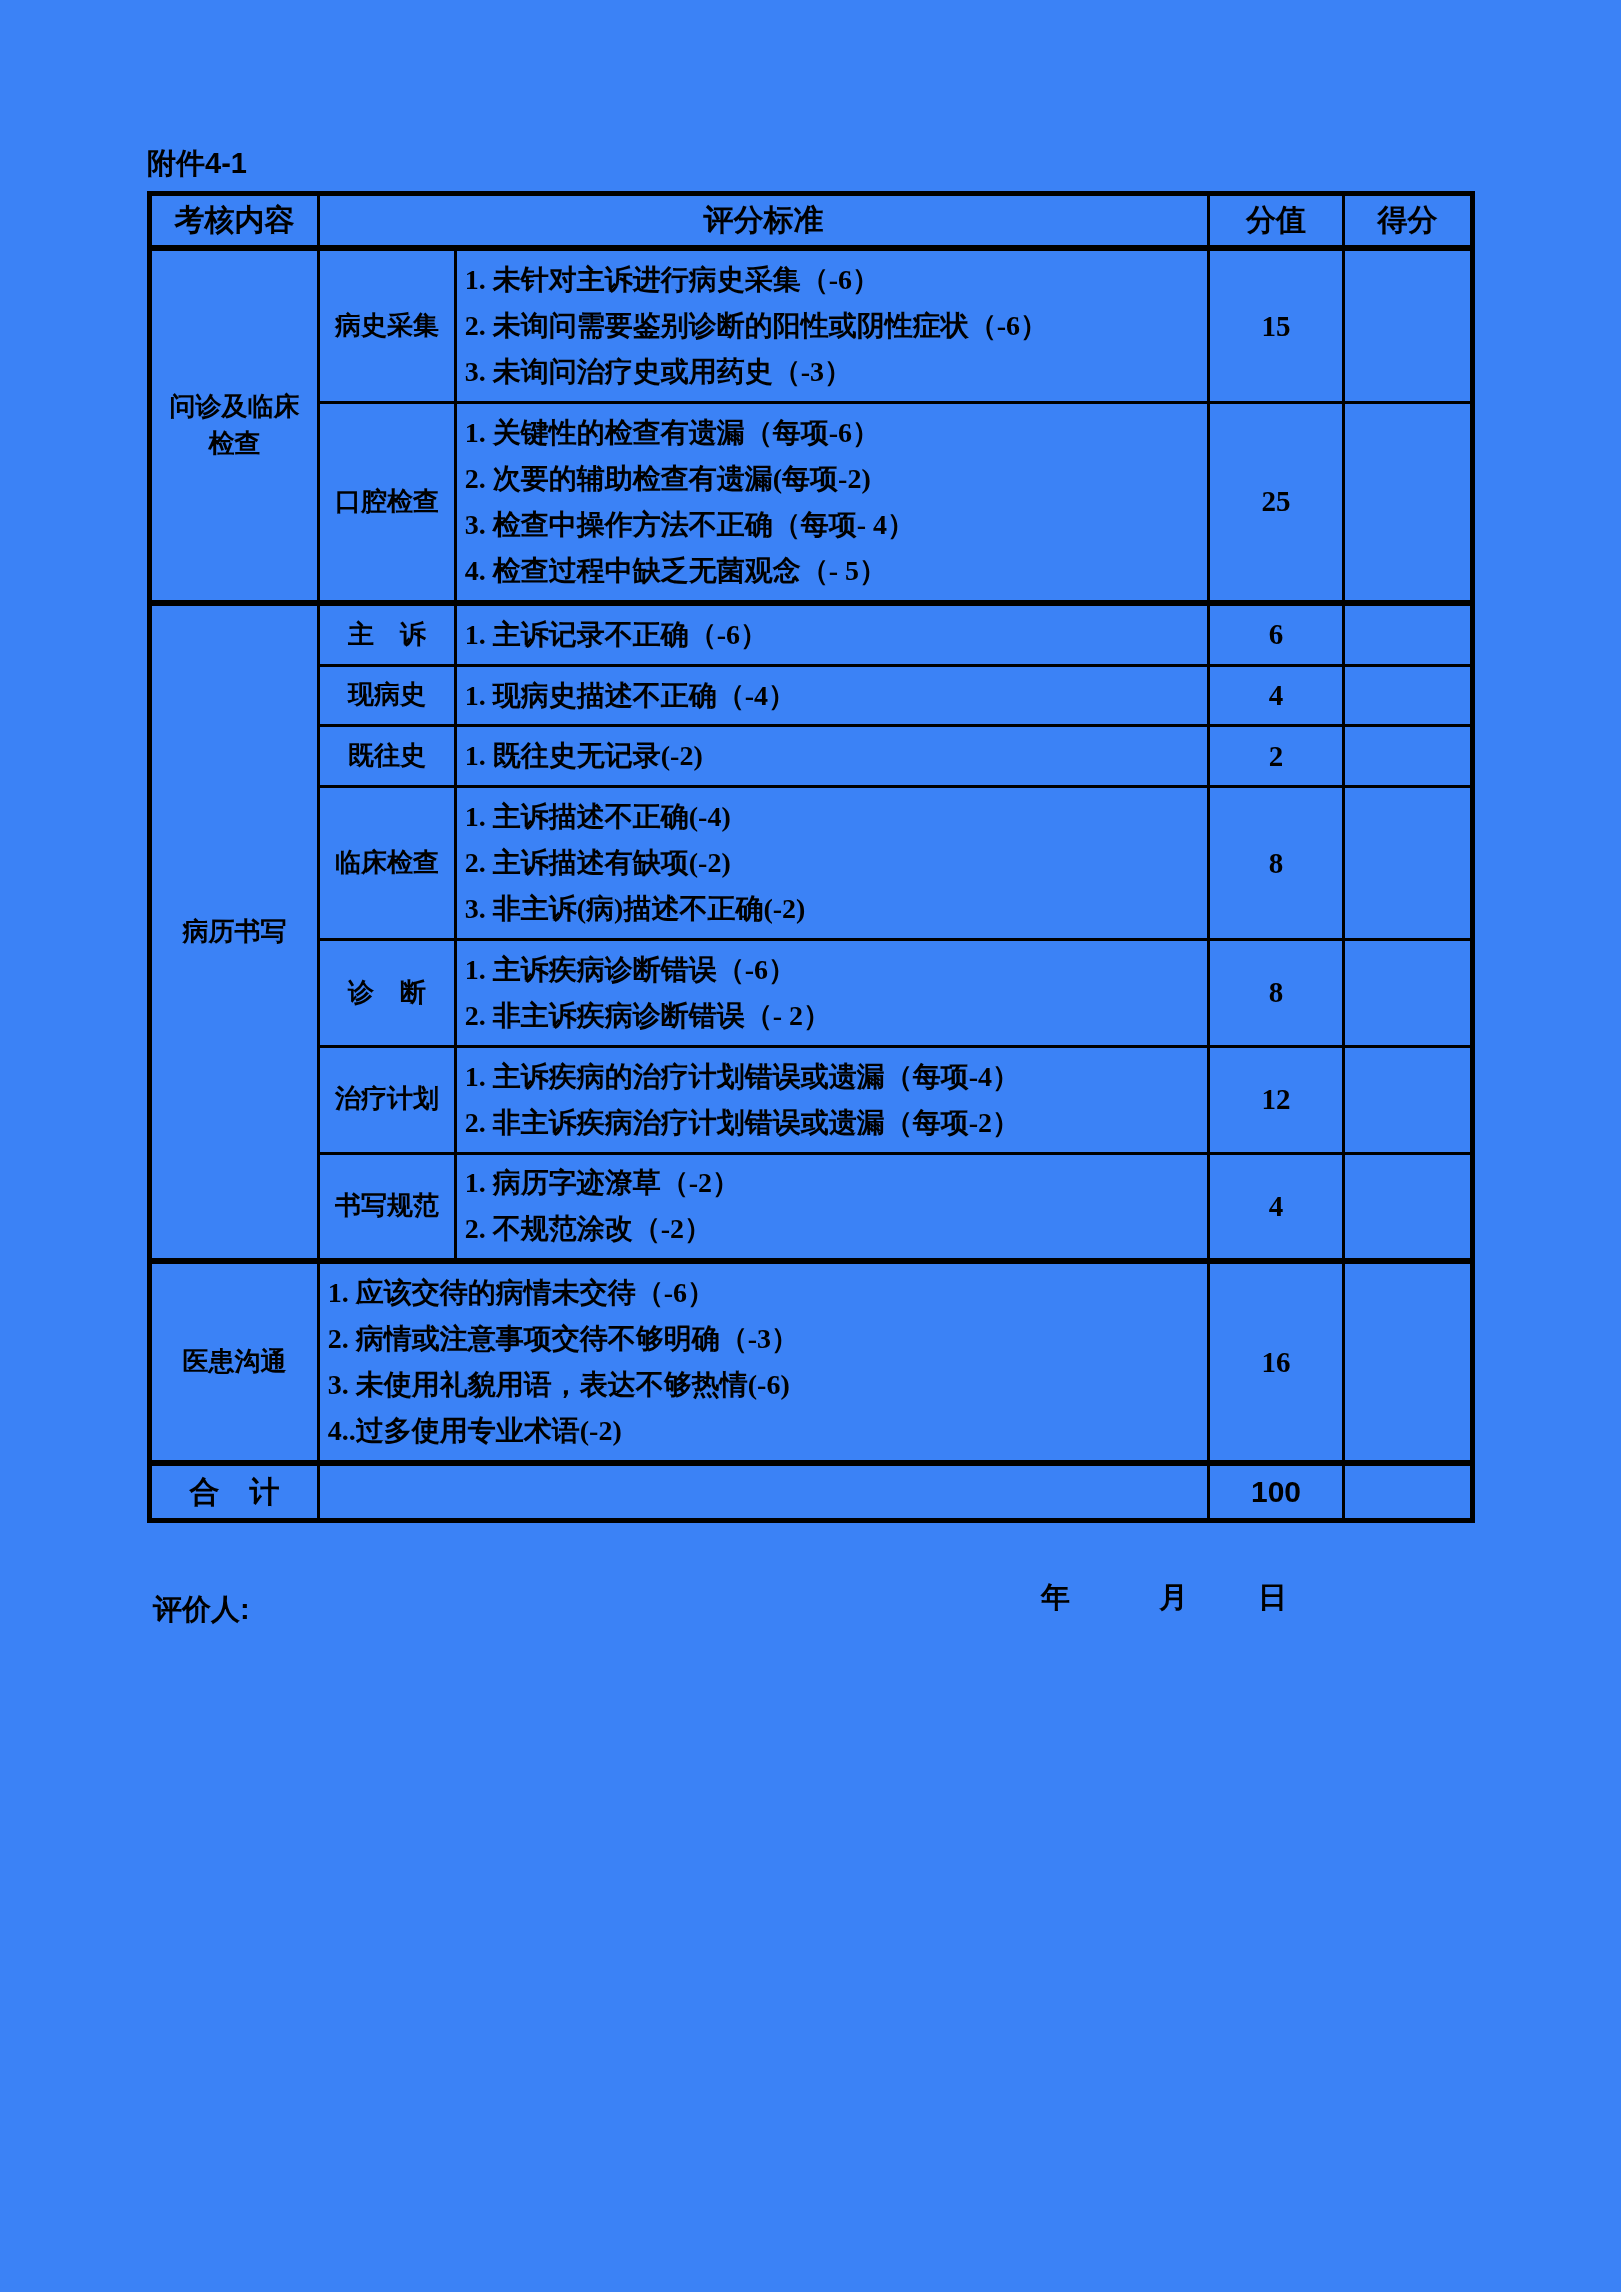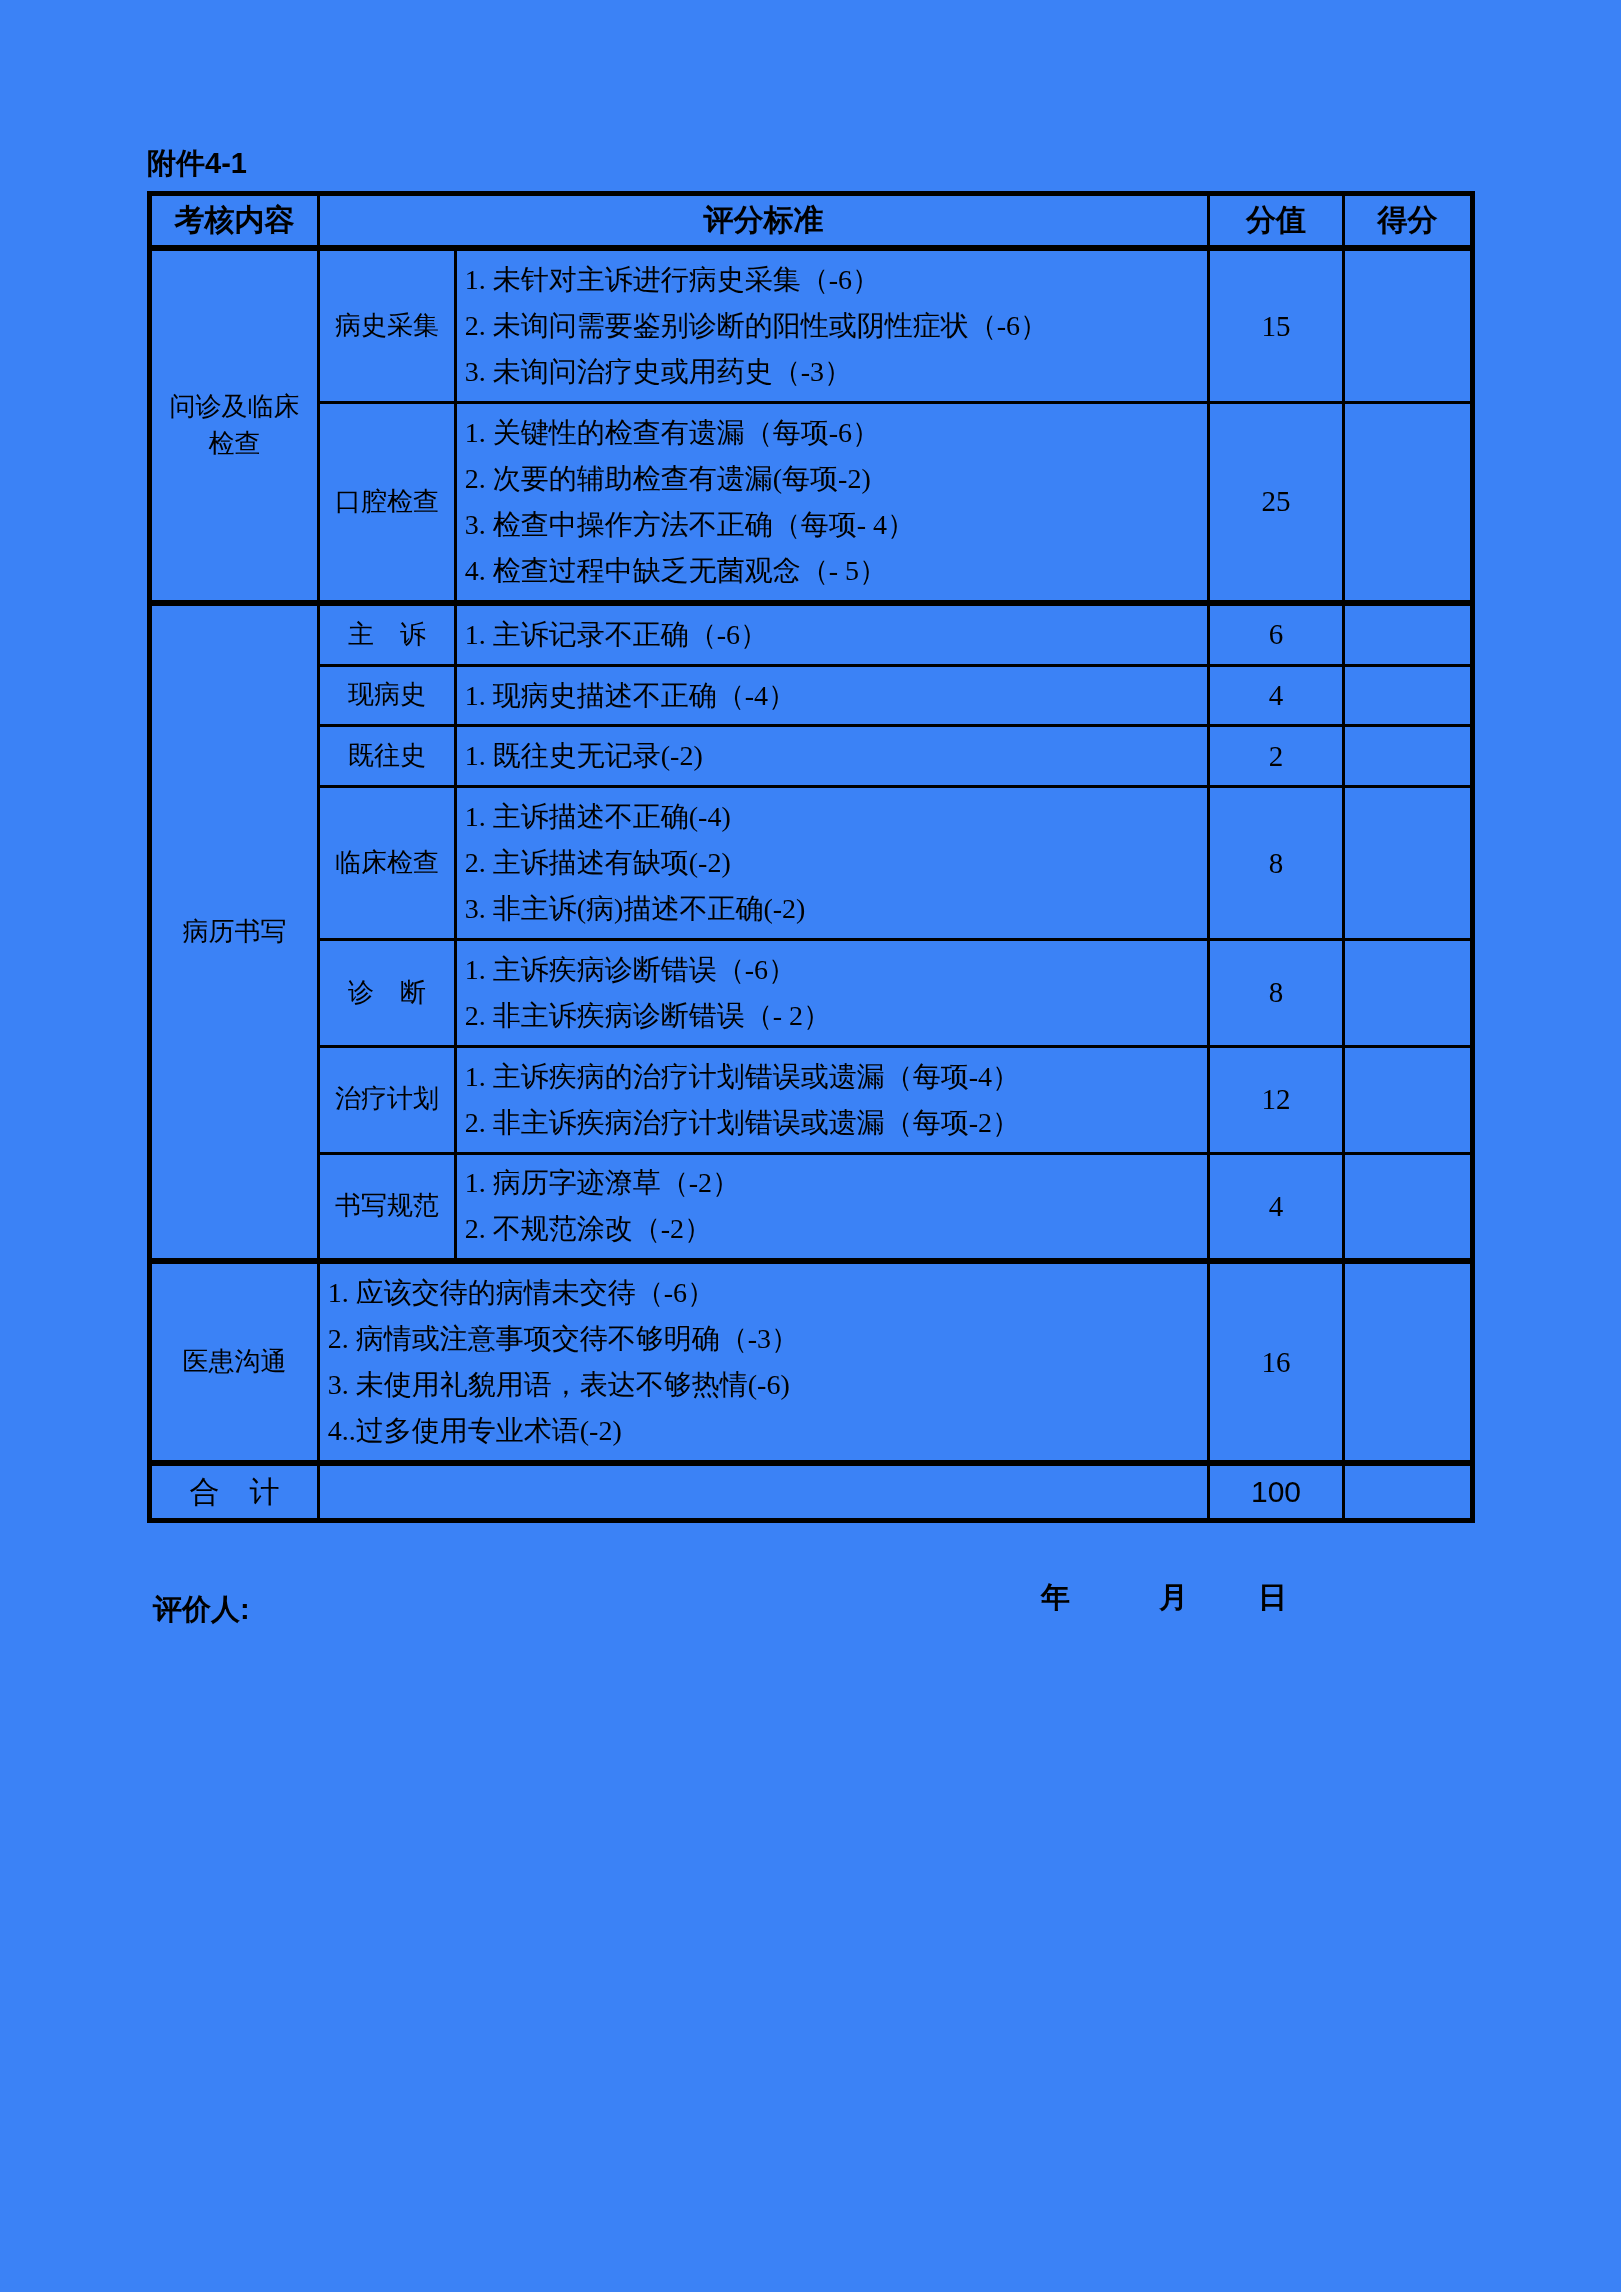--- a/index.html
+++ b/index.html
@@ -44,20 +44,21 @@
     margin-top: 10.8px;
     width: 1323px;
     border-collapse: collapse;
     border: 5.9px solid #000;
     table-layout: fixed;
   }
   .score-table td {
     border: 3.9px solid #000;
     vertical-align: middle;
     font-size: 28px;
+    font-weight: bold;
   }
   .score-table tr.header-row td {
     font-family: "Liberation Sans", sans-serif;
     font-weight: 600;
     font-size: 30px;
     text-align: center;
     height: 55px;
     border-bottom: 6.9px solid #000;
   }
   .score-table td.cat-cell,

